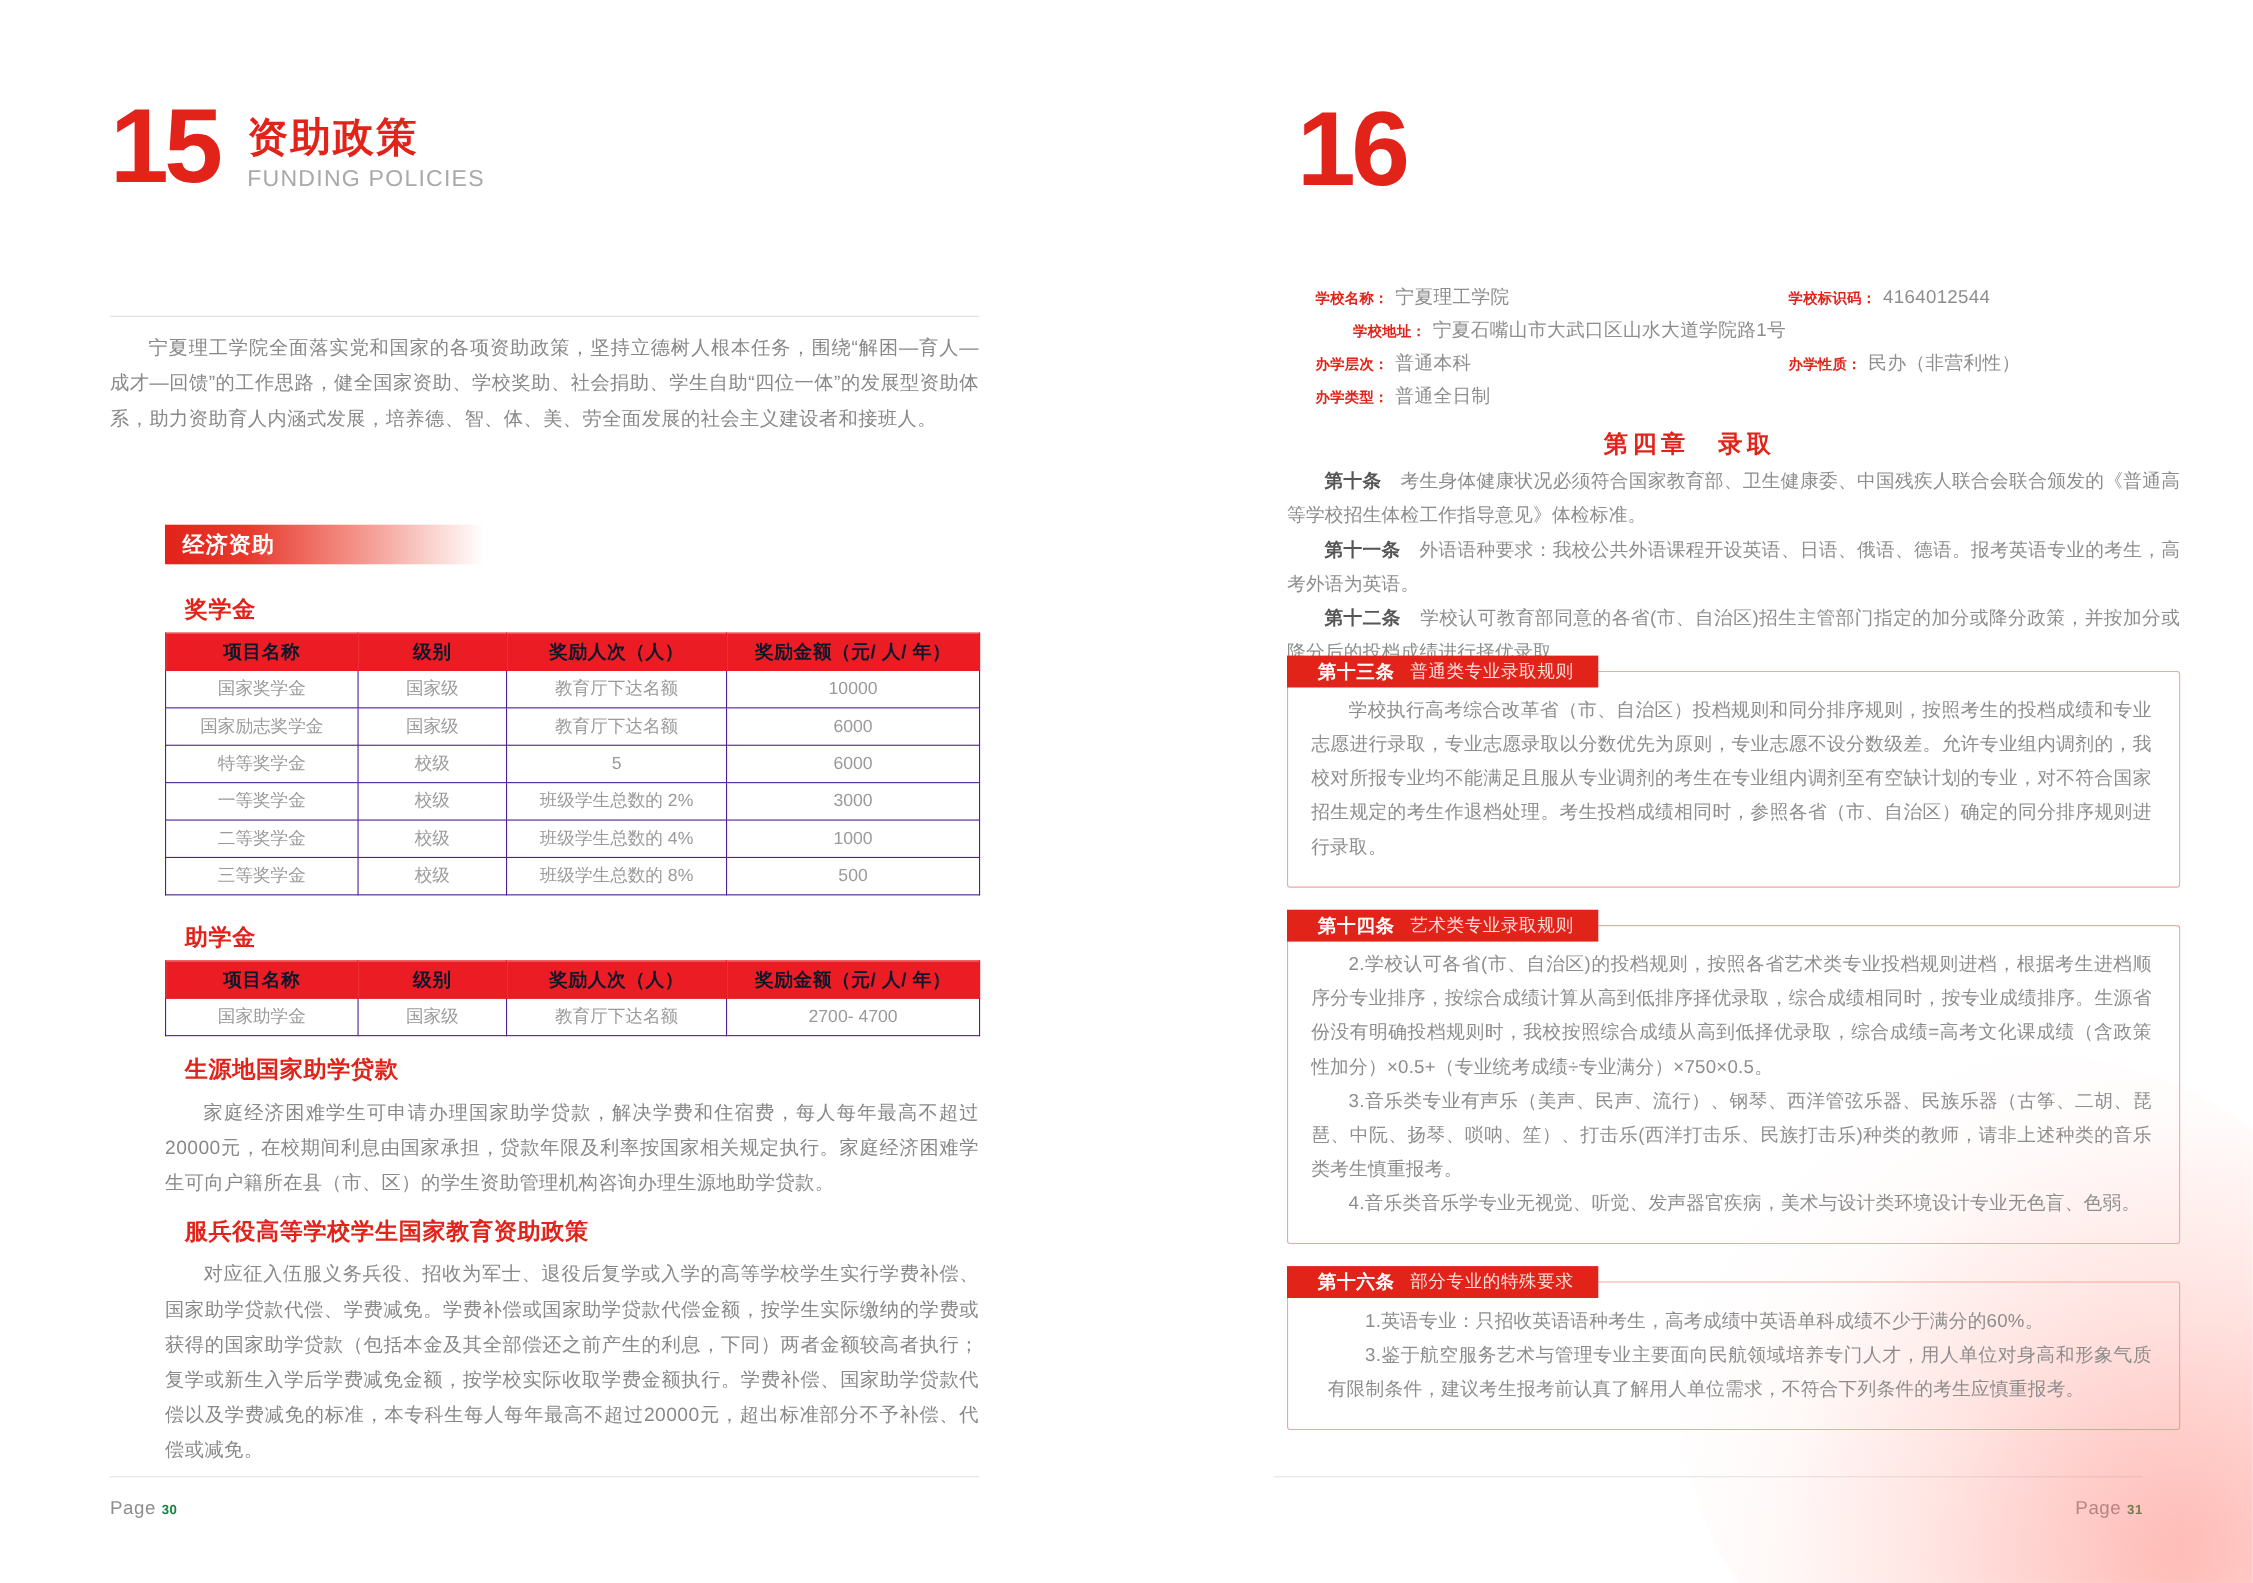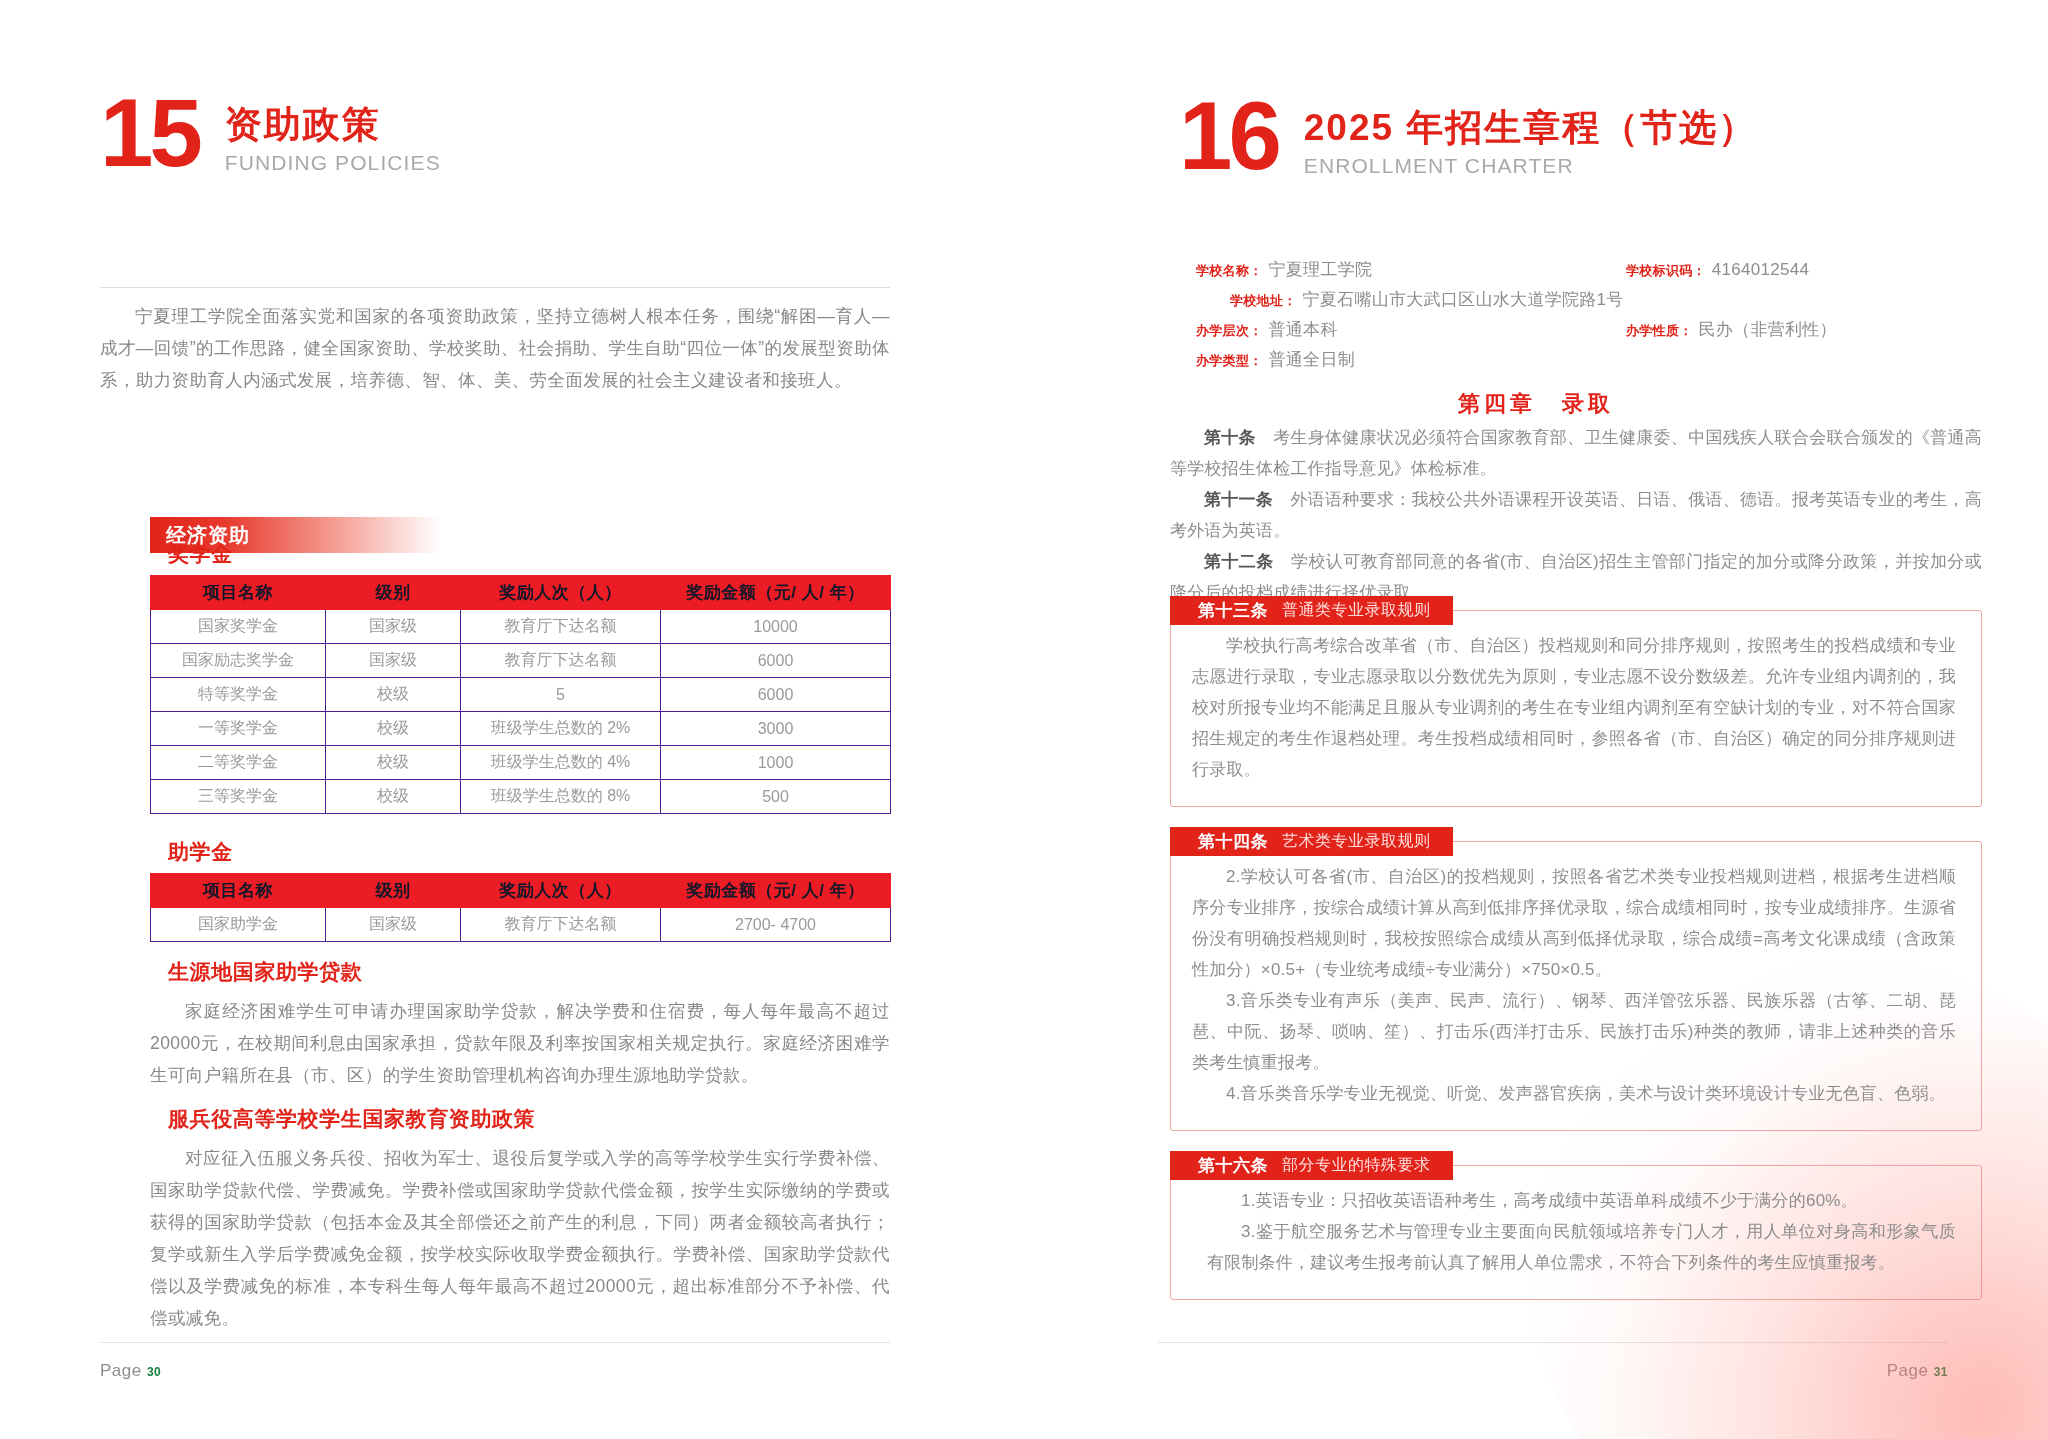--- a/index.html
+++ b/index.html
@@ -83,21 +83,20 @@
     letter-spacing: 0.4px;
   }
 
   
   .band {
     position: absolute;
     height: 36px;
     background: linear-gradient(to right, #e2231a 0%, #e83a2d 26%, #f4988e 62%, rgba(255,255,255,0) 100%);
     display: flex;
     align-items: center;
-    margin-top: 40px;
   }
   .band span {
     color: #ffffff;
     font-size: 20px;
     font-weight: bold;
     letter-spacing: 1px;
     margin-left: 16px;
   }
 
   .sub-red {
@@ -339,24 +338,20 @@
     <div class="footer footer-left">
       <span>Page</span>
       <b>30</b>
     </div>
   </div>
 
   <div class="page page-right">
 
     <div class="sec-head" style="left:155px; top:95px;">
       <div class="sec-num">16</div>
-      <div class="sec-titles">
-        <div class="sec-cn">2025 年招生章程（节选）</div>
-        <div class="sec-en">ENROLLMENT CHARTER</div>
-      </div>
     </div>
 
     <div class="info-grid" id="info-grid" style="left:172px; top:258px; width:790px;">
         <div class="info-row">
           <div class="info-cell" style="width: 430px;">
             <span class="info-label">学校名称：</span>
             <span class="info-value">宁夏理工学院</span>
           </div>
           <div class="info-cell" style="width: auto;">
             <span class="info-label">学校标识码：</span>

